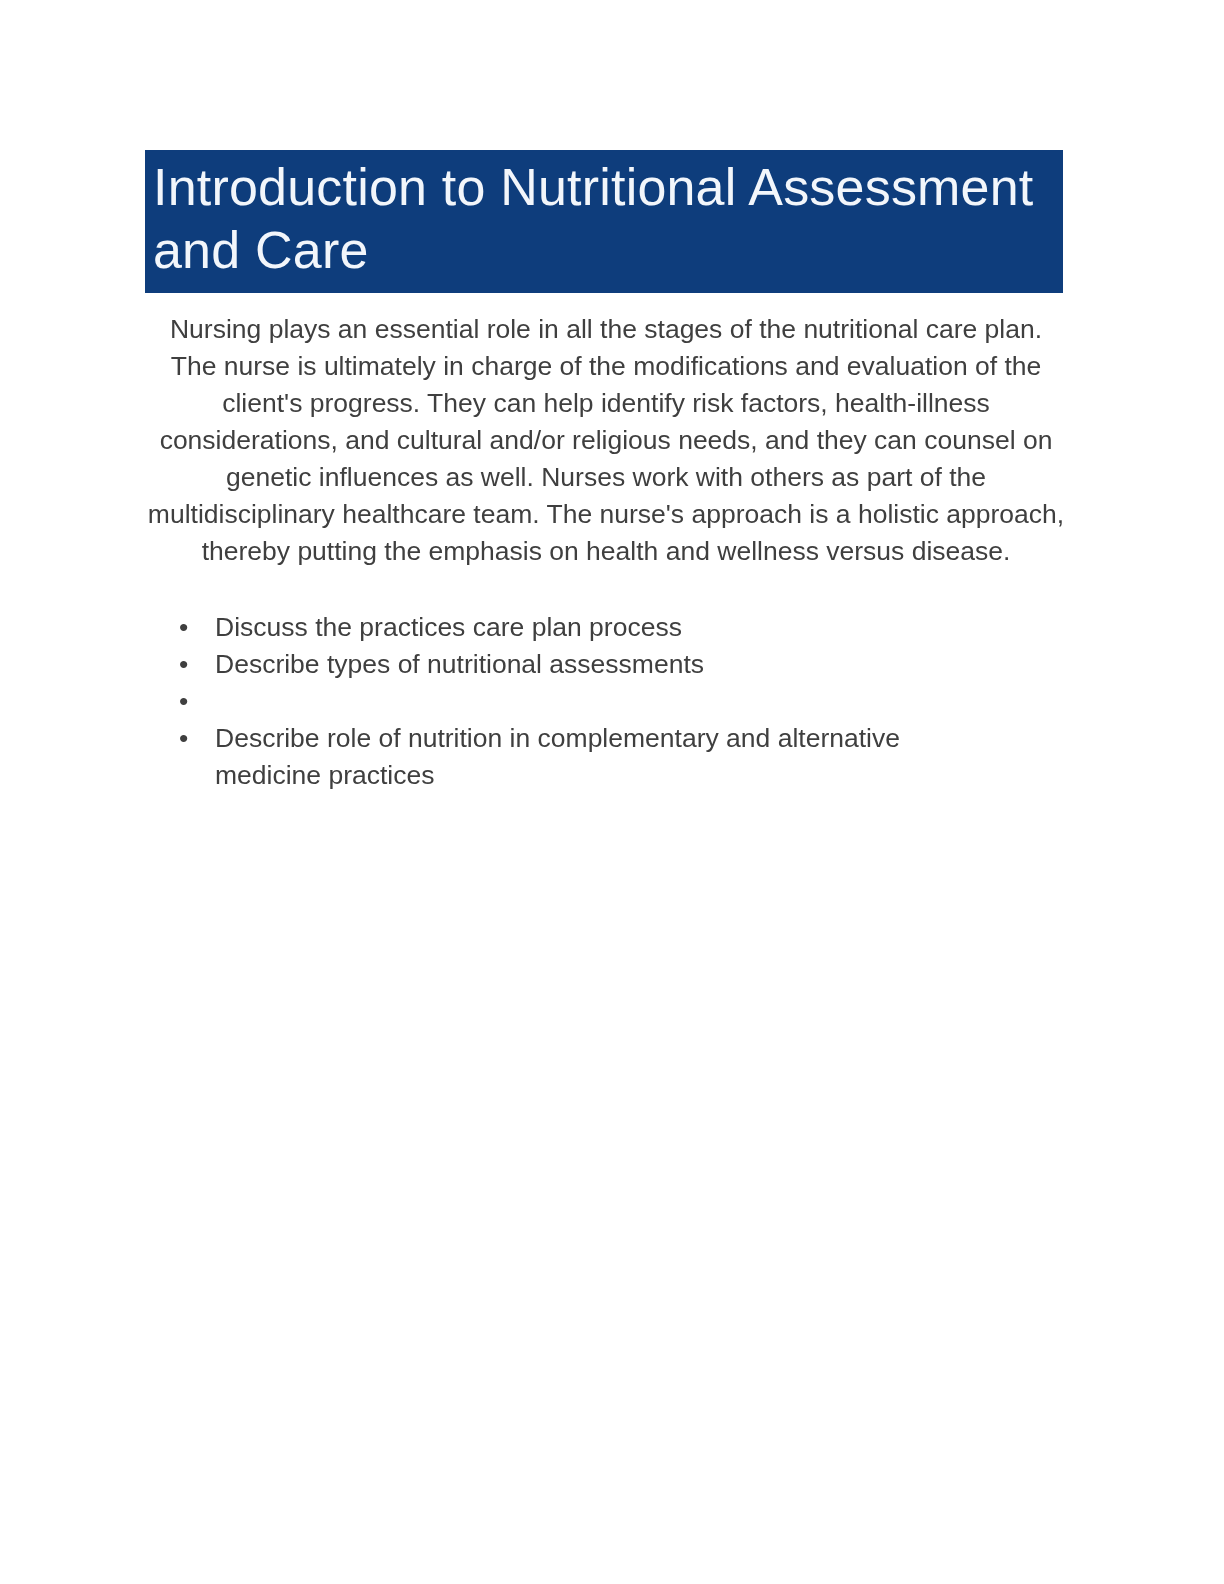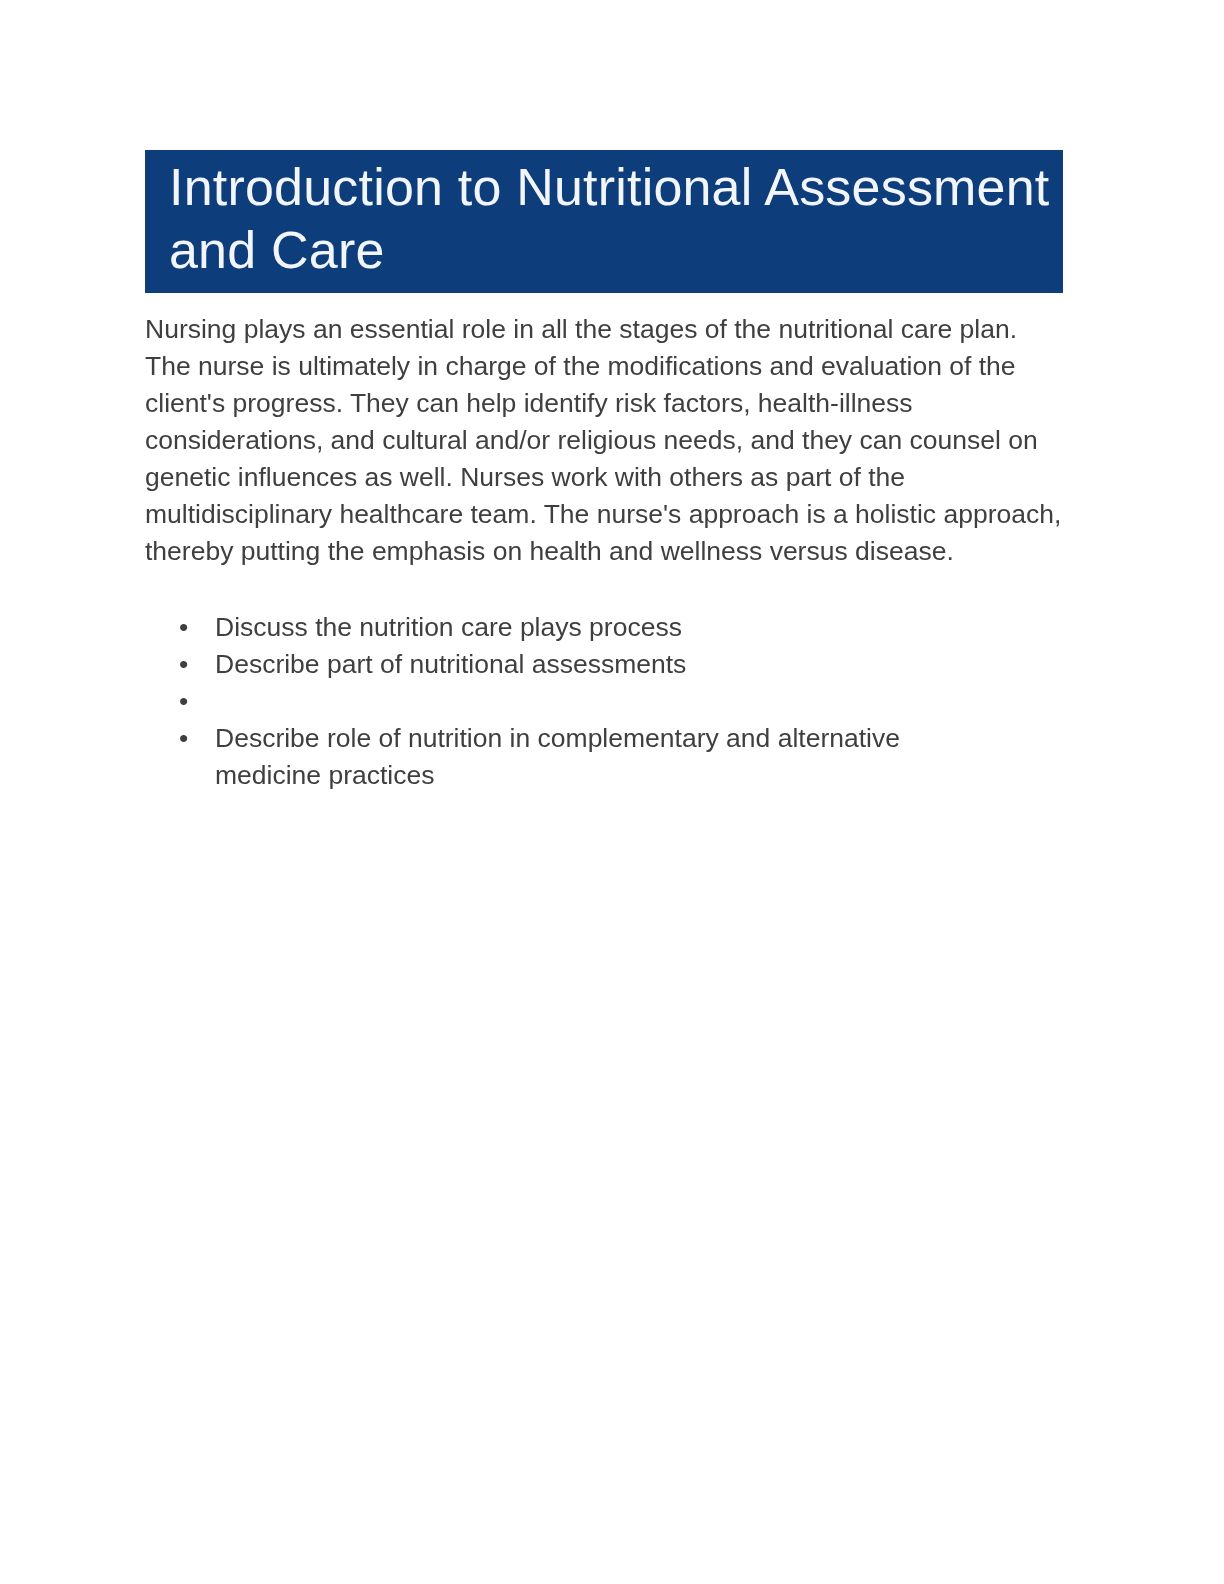--- a/index.html
+++ b/index.html
@@ -33,29 +33,29 @@
     color: var(--banner-text);
     width: 918px;
     padding: 6px 12px 10px 8px;
     margin-bottom: 18px;
   }
   .title-banner h1 {
     font-size: 52px;
     line-height: 1.22;
     font-weight: 400;
     letter-spacing: 0.2px;
-    margin-left: 16px;
   }
   .body-copy {
     color: var(--body-text);
     font-size: 26.5px;
     line-height: 1.4;
   }
   .body-copy p {
     margin-bottom: 26px;
+    text-align: center;
   }
   .objectives-list {
     list-style: none;
     margin-top: 38px;
     padding-left: 34px;
   }
   .objectives-list li {
     display: flex;
     align-items: flex-start;
     margin-bottom: 0;
@@ -81,25 +81,25 @@
     <div class="title-banner">
       <h1>Introduction to Nutritional Assessment and Care</h1>
     </div>
 
     <div class="body-copy">
       <p>Nursing plays an essential role in all the stages of the nutritional care plan. The nurse is ultimately in charge of the modifications and evaluation of the client's progress. They can help identify risk factors, health-illness considerations, and cultural and/or religious needs, and they can counsel on genetic influences as well. Nurses work with others as part of the multidisciplinary healthcare team. The nurse's approach is a holistic approach, thereby putting the emphasis on health and wellness versus disease.</p>
 
       <ul class="objectives-list">
         <li>
           <span class="bullet">•</span>
-          <span class="objective-text">Discuss the nutrition care plays process</span>
+          <span class="objective-text">Discuss the practices care plan process</span>
         </li>
         <li>
           <span class="bullet">•</span>
-          <span class="objective-text">Describe part of nutritional assessments</span>
+          <span class="objective-text">Describe types of nutritional assessments</span>
         </li>
         <li>
           <span class="bullet">•</span>
         </li>
         <li>
           <span class="bullet">•</span>
           <span class="objective-text">Describe role of nutrition in complementary and alternative medicine practices</span>
         </li>
       </ul>
     </div>

